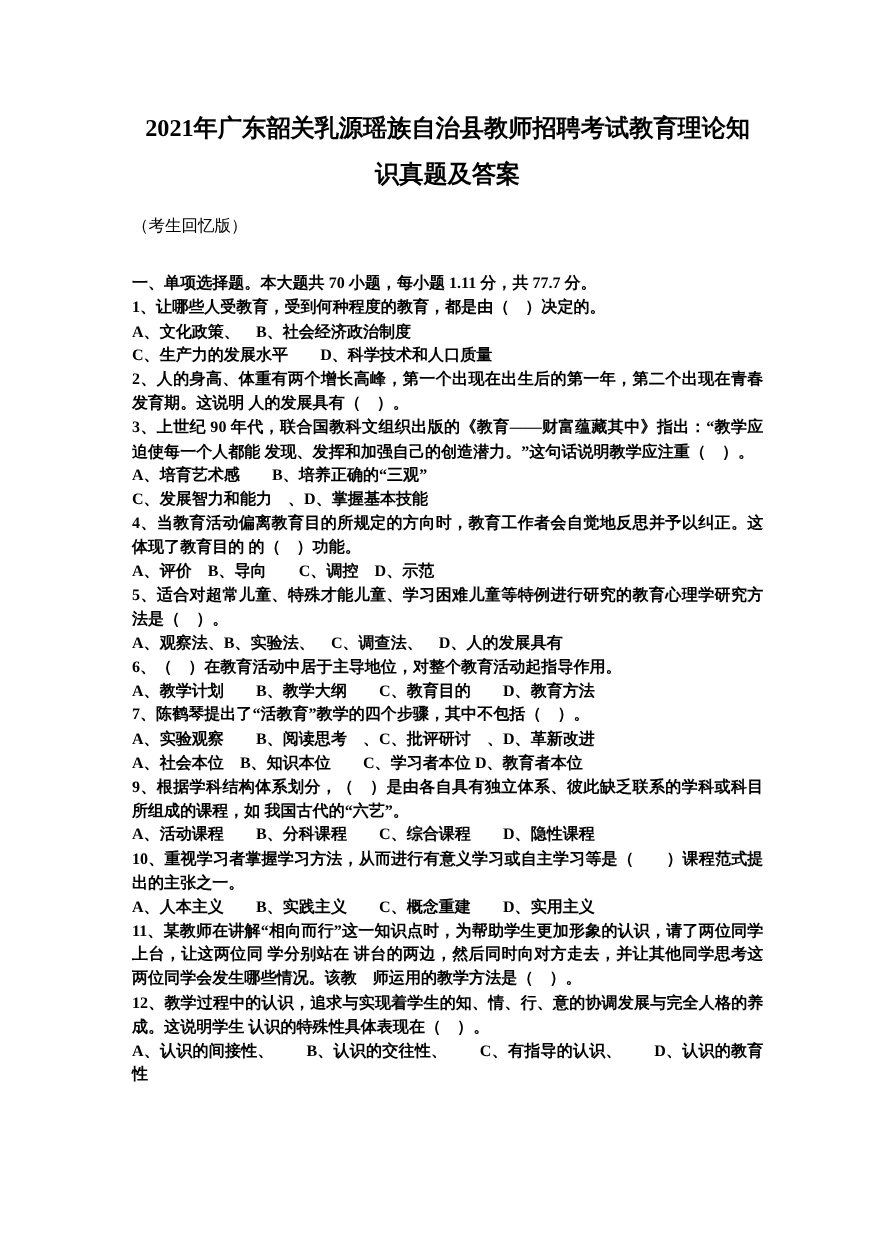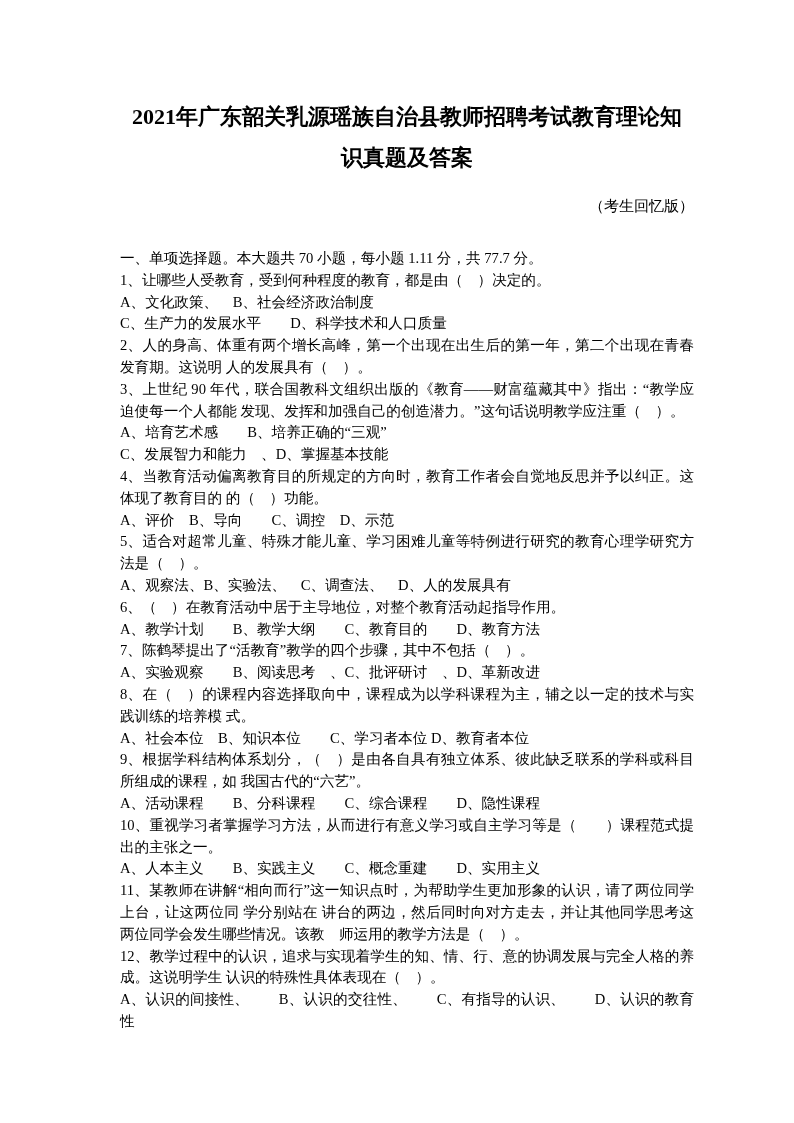--- a/index.html
+++ b/index.html
@@ -20,31 +20,32 @@
   .doc-title {
     font-size: 22px;
     font-weight: bold;
     text-align: center;
     line-height: 41px;
     margin-bottom: 16px;
   }
   .doc-title .title-line { display: block; }
   .doc-subtitle {
     font-size: 15px;
-    text-align: right;
+    text-align: left;
     line-height: 24px;
     margin-bottom: 30px;
     font-weight: normal;
   }
   .doc-body {
     font-size: 14.6px;
     line-height: 21.8px;
     text-align: justify;
     text-justify: inter-ideograph;
     word-break: break-all;
+    font-weight: bold;
   }
   .doc-body p { margin: 0; }
 </style>
 </head>
 <body>
 
 <div class="page">
 
   <h1 class="doc-title">
 
@@ -83,21 +84,20 @@
       <p>A、观察法、B、实验法、　C、调查法、　D、人的发展具有</p>
 
       <p>6、（　）在教育活动中居于主导地位，对整个教育活动起指导作用。</p>
 
       <p>A、教学计划　　B、教学大纲　　C、教育目的　　D、教育方法</p>
 
       <p>7、陈鹤琴提出了“活教育”教学的四个步骤，其中不包括（　）。</p>
 
       <p>A、实验观察　　B、阅读思考　、C、批评研讨　、D、革新改进</p>
 
-      <p>8、在（　）的课程内容选择取向中，课程成为以学科课程为主，辅之以一定的技术与实践训练的培养模 式。</p>
 
       <p>A、社会本位　B、知识本位　　C、学习者本位 D、教育者本位</p>
 
       <p>9、根据学科结构体系划分，（　）是由各自具有独立体系、彼此缺乏联系的学科或科目所组成的课程，如 我国古代的“六艺”。</p>
 
       <p>A、活动课程　　B、分科课程　　C、综合课程　　D、隐性课程</p>
 
       <p>10、重视学习者掌握学习方法，从而进行有意义学习或自主学习等是（　　）课程范式提出的主张之一。</p>
 
       <p>A、人本主义　　B、实践主义　　C、概念重建　　D、实用主义</p>

